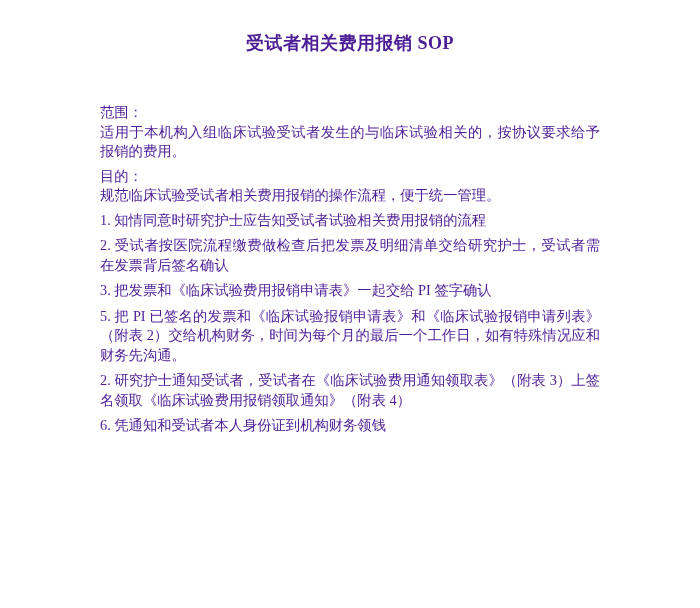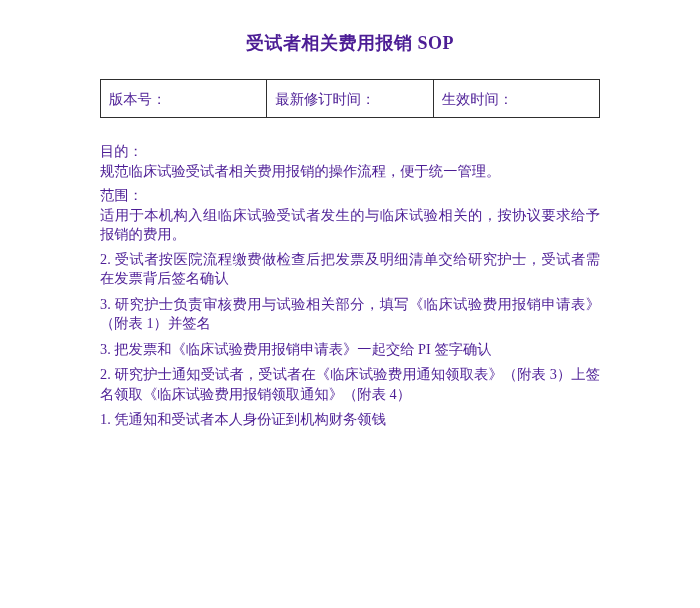--- a/index.html
+++ b/index.html
@@ -49,42 +49,38 @@
 </style>
 </head>
 <body>
 
 <div class="page">
 
   <h1 class="doc-title">受试者相关费用报销 SOP</h1>
 
   <table class="info-table">
     <tbody>
-      <tr>
-        <td>版本号：</td>
-        <td>最新修订时间：</td>
-        <td>生效时间：</td>
-      </tr>
     </tbody>
   </table>
 
   <div class="content">
+
+    <div class="section">
+      <p class="sec-heading">范围：</p>
+      <p class="item">适用于本机构入组临床试验受试者发生的与临床试验相关的，按协议要求给予报销的费用。</p>
+    </div>
 
     <div class="section">
       <p class="sec-heading">目的：</p>
       <p class="item">规范临床试验受试者相关费用报销的操作流程，便于统一管理。</p>
     </div>
 
     <div class="section">
-      <p class="sec-heading">范围：</p>
-      <p class="item">适用于本机构入组临床试验受试者发生的与临床试验相关的，按协议要求给予报销的费用。</p>
-    </div>
-
-    <div class="section">
+      <p class="item">1. 知情同意时研究护士应告知受试者试验相关费用报销的流程</p>
       <p class="item">2. 受试者按医院流程缴费做检查后把发票及明细清单交给研究护士，受试者需在发票背后签名确认</p>
-      <p class="item">3. 研究护士负责审核费用与试验相关部分，填写《临床试验费用报销申请表》（附表 1）并签名</p>
       <p class="item">3. 把发票和《临床试验费用报销申请表》一起交给 PI 签字确认</p>
+      <p class="item">5. 把 PI 已签名的发票和《临床试验报销申请表》和《临床试验报销申请列表》（附表 2）交给机构财务，时间为每个月的最后一个工作日，如有特殊情况应和财务先沟通。</p>
       <p class="item">2. 研究护士通知受试者，受试者在《临床试验费用通知领取表》（附表 3）上签名领取《临床试验费用报销领取通知》（附表 4）</p>
-      <p class="item">1. 凭通知和受试者本人身份证到机构财务领钱</p>
+      <p class="item">6. 凭通知和受试者本人身份证到机构财务领钱</p>
     </div>
 
   </div>
 </div>
 
 </body></html>

